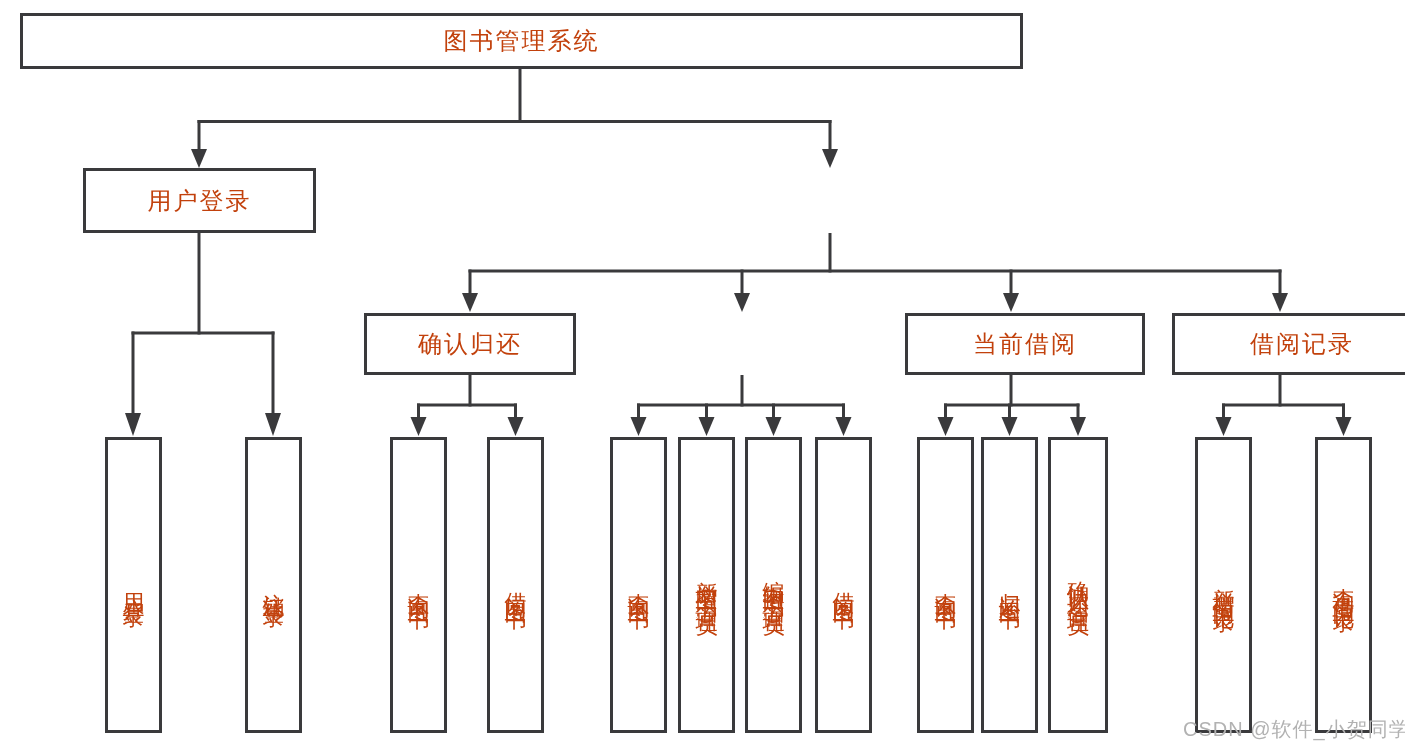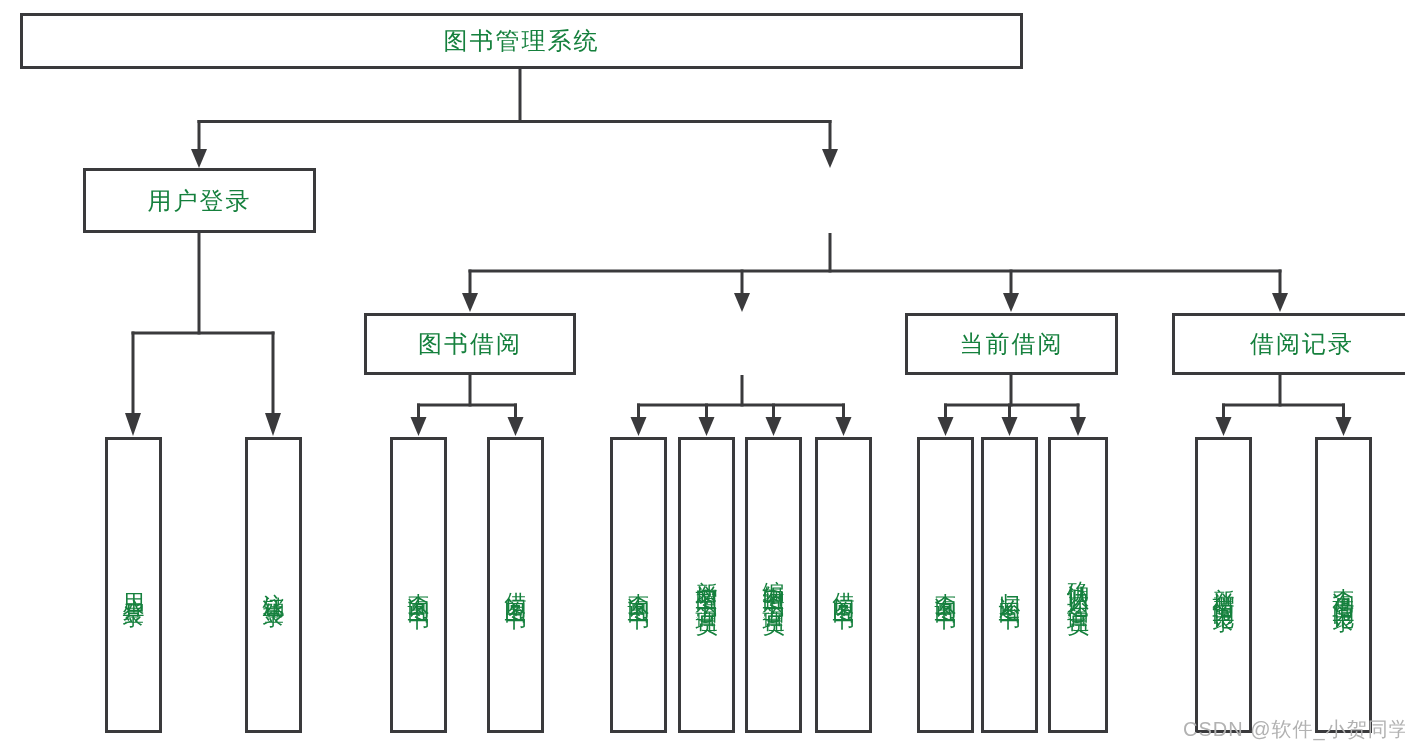--- a/index.html
+++ b/index.html
@@ -11,21 +11,21 @@
     overflow:hidden;
   }
   .node{
     position:absolute;
     box-sizing:border-box;
     border:3px solid #3a3a3c;
     background:#ffffff;
     display:flex;
     align-items:center;
     justify-content:center;
-    color:#15803d;
+    color:#c2410c;
   }
   .node.h-label span{
     font-size:24px;
     letter-spacing:2px;
     white-space:nowrap;
   }
   .node.leaf span{
     writing-mode:vertical-rl;
     text-orientation:mixed;
     font-size:22px;
@@ -97,23 +97,23 @@
 
   <div class="node h-label" style="left:20px;top:13px;width:1003px;height:56px">
     <span>图书管理系统</span>
   </div>
 
   <div class="node h-label" style="left:83px;top:168px;width:233px;height:65px">
     <span>用户登录</span>
   </div>
 
   <div class="node h-label" style="left:364px;top:313px;width:212px;height:62px">
-    <span>图书借阅</span>
+    <span>确认归还</span>
   </div>
-  <div class="node h-label" style="left:905px;top:313px;width:213px;height:62px">
+  <div class="node h-label" style="left:905px;top:313px;width:240px;height:62px">
     <span>当前借阅</span>
   </div>
   <div class="node h-label" style="left:1172px;top:313px;width:260px;height:62px">
     <span>借阅记录</span>
   </div>
 
   <div class="node leaf" style="left:105px;top:437px;width:57px;height:296px">
     <span>用户登录</span>
   </div>
   <div class="node leaf" style="left:245px;top:437px;width:57px;height:296px">

